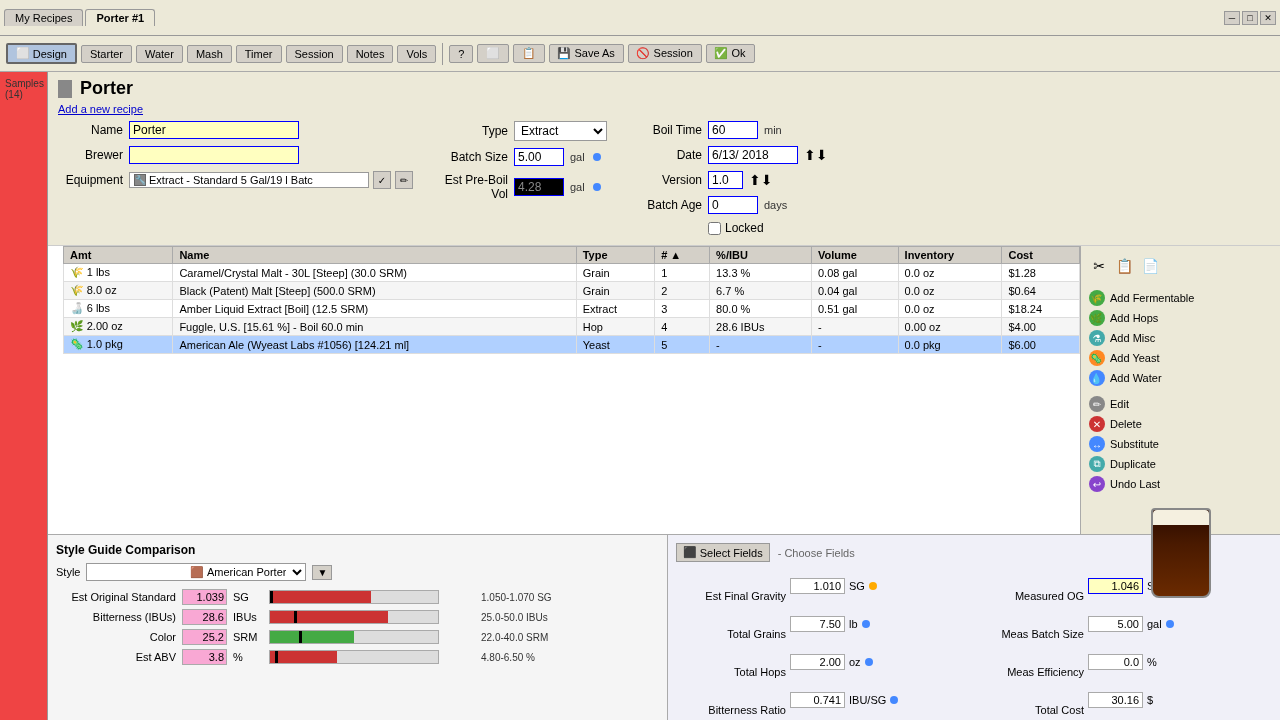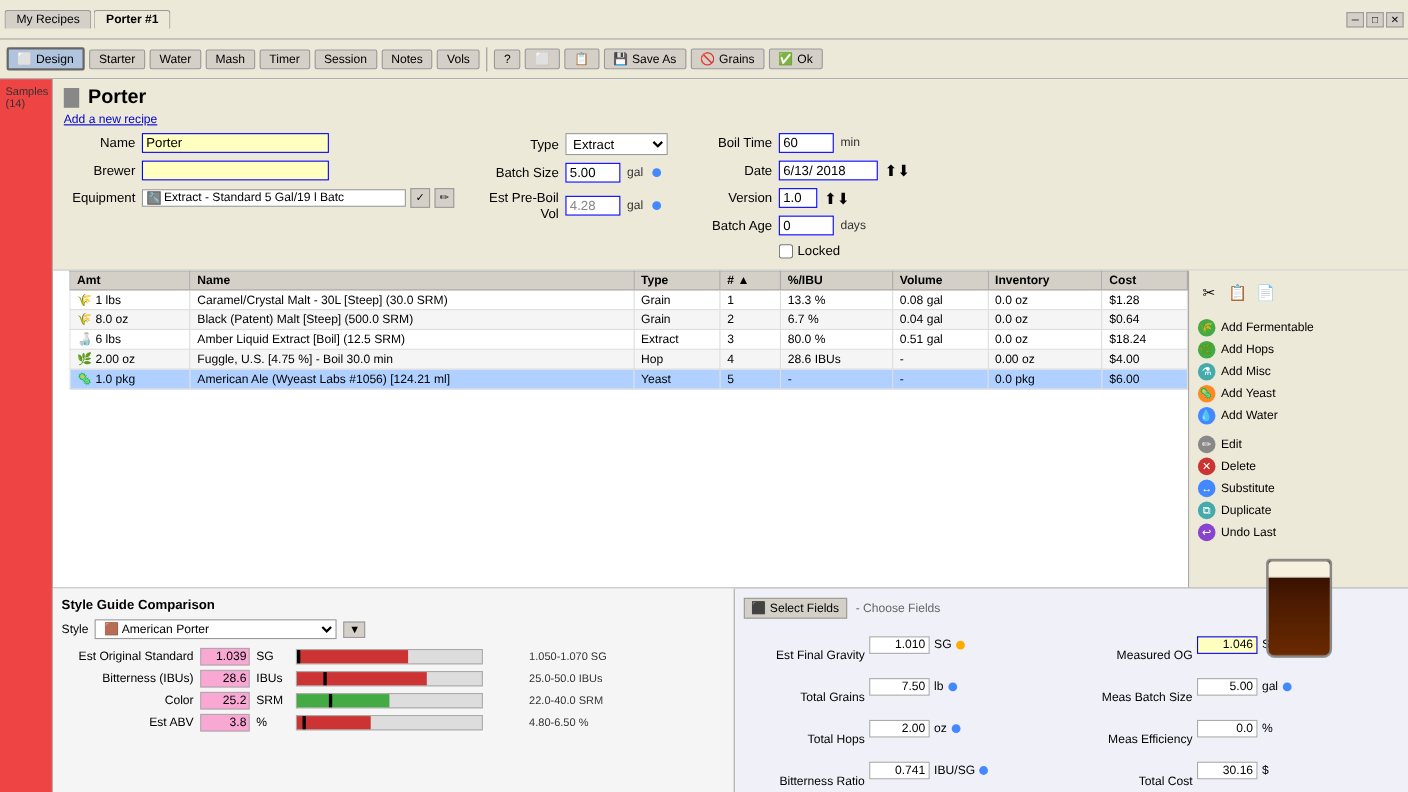--- a/index.html
+++ b/index.html
@@ -85,21 +85,21 @@
     .arrow-up { color: #44aa44; font-size: 12px; }
     .arrow-down { color: #cc3333; font-size: 12px; }
     .arrow-blue { color: #4488ff; font-size: 12px; }
     .bottom-panels { display: flex; height: 200px; border-top: 1px solid #aaa; }
 
     
     .style-guide { width: 620px; border-right: 1px solid #aaa; background: #f5f5f5; padding: 8px; overflow: auto; }
     .sg-title { font-weight: bold; font-size: 12px; margin-bottom: 6px; }
     .sg-style-row { display: flex; align-items: center; gap: 6px; margin-bottom: 8px; }
     .sg-style-label { font-size: 11px; }
-    .sg-style-select { font-size: 11px; padding: 1px 3px; border: 1px solid #999; background: #fff; width: 220px; }
+    .sg-style-select { font-size: 11px; padding: 1px 3px; border: 1px solid #999; background: #fff; width: 220px; text-align: right; }
     .sg-btn { font-size: 10px; padding: 1px 4px; border: 1px solid #999; background: #d4d0c8; cursor: pointer; }
 
     .sg-row { display: flex; align-items: center; gap: 6px; margin-bottom: 4px; }
     .sg-row-label { width: 120px; font-size: 11px; text-align: right; }
     .sg-row-value { width: 45px; font-size: 11px; border: 1px solid #aaa; padding: 1px 2px; text-align: right; background: #f9a8d4; }
     .sg-row-unit { font-size: 11px; width: 30px; }
     .sg-bar-container { width: 170px; height: 14px; background: #ddd; position: relative; border: 1px solid #aaa; }
     .sg-bar-range { position: absolute; height: 100%; }
     .sg-bar-marker { position: absolute; top: 0; height: 100%; width: 3px; background: #000; }
     .sg-range-label { font-size: 10px; width: 110px; color: #333; margin-left: 36px; }
@@ -167,21 +167,21 @@
       <span>Notes</span>
     </div>
   <div class="toolbar-btn">
       <span>Vols</span>
     </div>
   <div class="toolbar-sep"></div>
   <div class="toolbar-btn">?</div>
   <div class="toolbar-btn">⬜</div>
   <div class="toolbar-btn">📋</div>
   <div class="toolbar-btn">💾 Save As</div>
-  <div class="toolbar-btn">🚫 Grains</div>
+  <div class="toolbar-btn">🚫 Session</div>
   <div class="toolbar-btn">✅ Ok</div>
 </div>
 
 <div class="main">
 
   <div class="left-panel">
     <div class="left-panel-item">Samples (14)</div>
   </div>
 
   <div class="content">
@@ -226,21 +226,21 @@
             </select>
           </div>
           <div class="form-row">
             <span class="form-label">Batch Size</span>
             <input type="text" class="form-input small" value="5.00" style="">
             <span class="form-unit">gal</span>
             <span class="dot-blue"></span>
           </div>
           <div class="form-row">
             <span class="form-label">Est Pre-Boil Vol</span>
-            <input type="text" class="form-input small" value="4.28" style="background: #ffffff; color: rgb(136, 136, 136);">
+            <input type="text" class="form-input small" value="4.28" style="background: #000000; color: rgb(136, 136, 136);">
             <span class="form-unit">gal</span>
             <span class="dot-blue"></span>
           </div>
         </div>
 
         <div class="header-section">
           <div class="form-row">
             <span class="form-label">Boil Time</span>
             <input type="text" class="form-input small" value="60" style="">
             <span class="form-unit">min</span>
@@ -313,21 +313,21 @@
     <td>Amber Liquid Extract [Boil] (12.5 SRM)</td>
     <td>Extract</td>
     <td>3</td>
     <td>80.0 %</td>
     <td>0.51 gal</td>
     <td>0.0 oz</td>
     <td>$18.24</td>
   </tr>
               <tr>
     <td>🌿 2.00 oz</td>
-    <td>Fuggle, U.S. [4.75 %] - Boil 30.0 min</td>
+    <td>Fuggle, U.S. [15.61 %] - Boil 60.0 min</td>
     <td>Hop</td>
     <td>4</td>
     <td>28.6 IBUs</td>
     <td>-</td>
     <td>0.00 oz</td>
     <td>$4.00</td>
   </tr>
               <tr class="selected">
     <td>🦠 1.0 pkg</td>
     <td>American Ale (Wyeast Labs #1056) [124.21 ml]</td>

